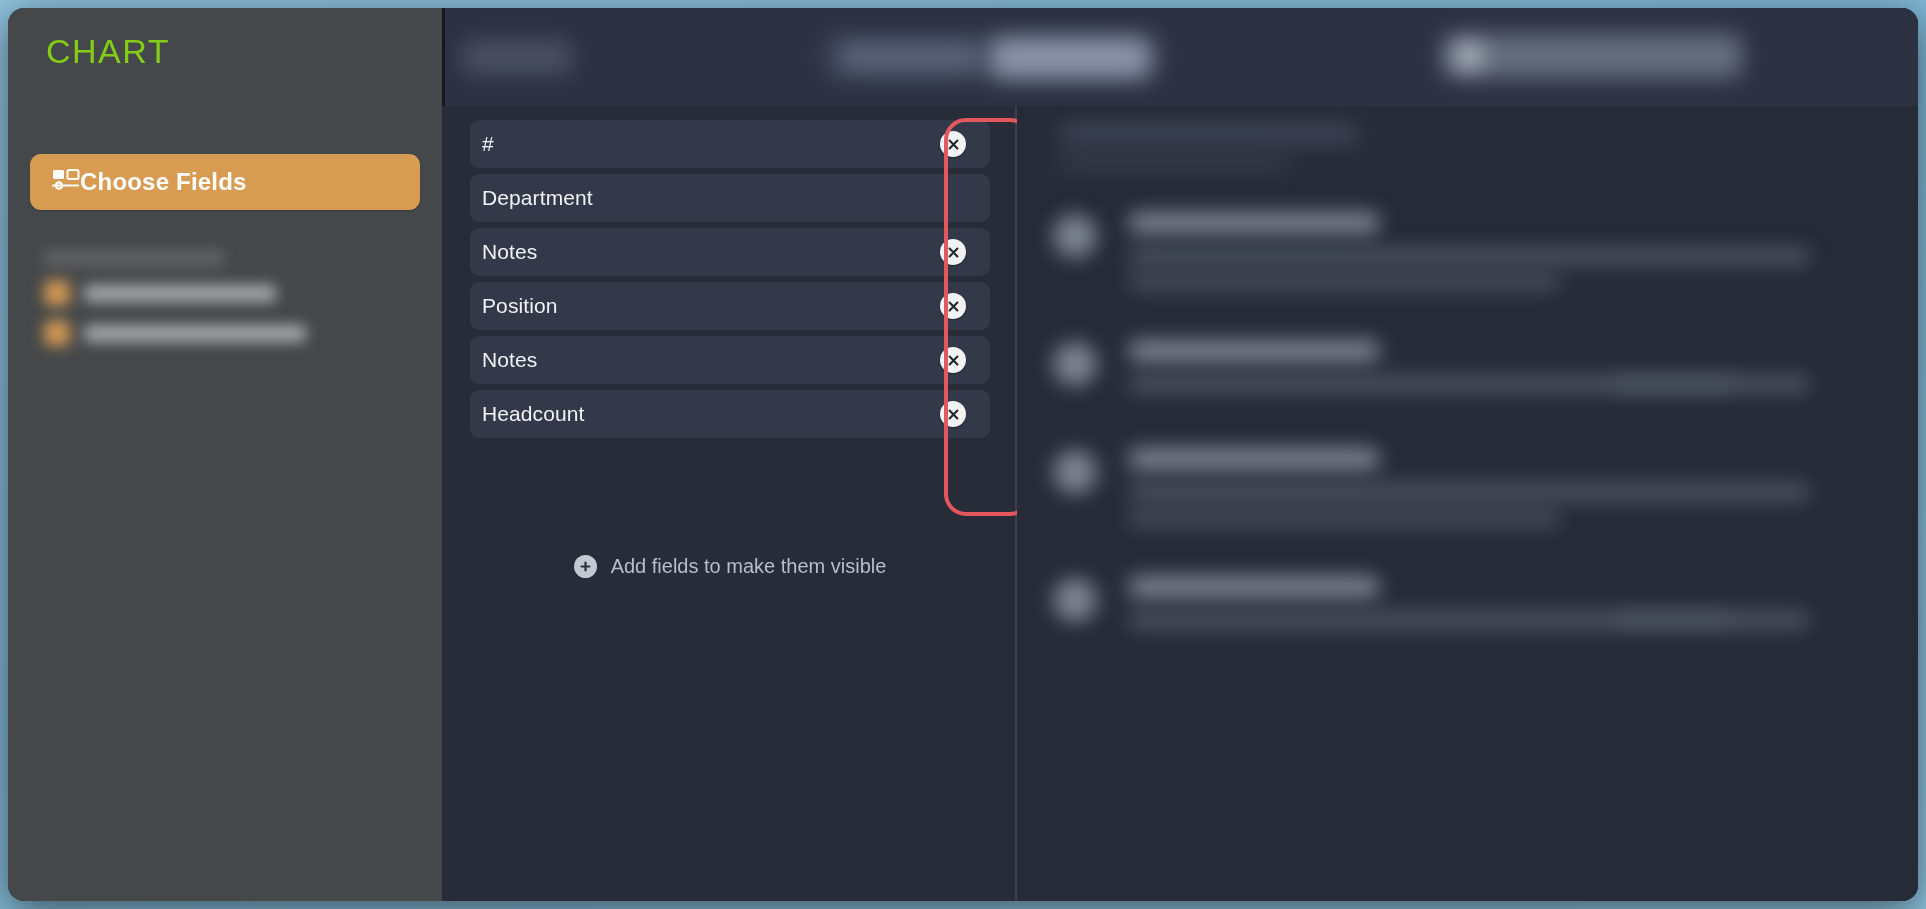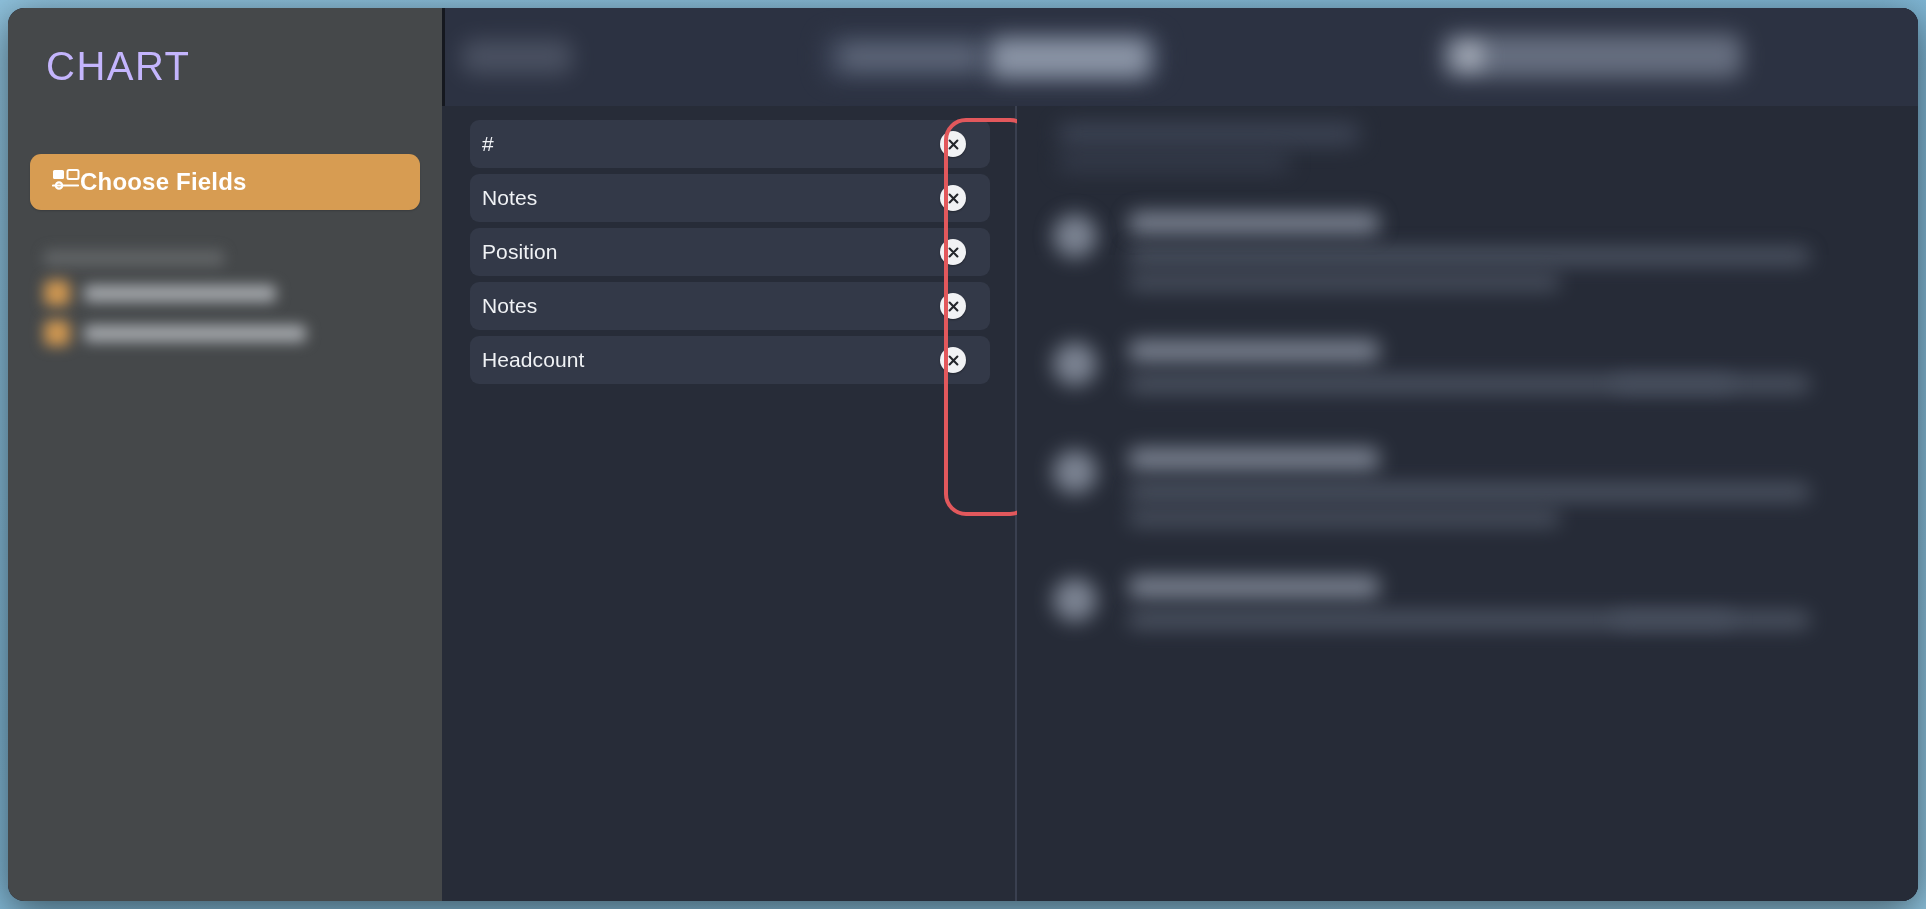--- a/index.html
+++ b/index.html
@@ -22,22 +22,22 @@
     box-shadow:0 10px 40px rgba(0,0,0,.55);
   }
 
   
   #sidebar{
     position:absolute;left:0;top:0;width:434px;height:893px;
     background:#45484a;
     border-radius:16px 0 0 16px;
   }
   #sidebar-title{
-    position:absolute;left:38px;top:36px;
-    font-size:40px;letter-spacing:1.5px;color:#c4b5fd;font-weight:300;
+    position:absolute;left:38px;top:24px;
+    font-size:34px;letter-spacing:1.5px;color:#84cc16;font-weight:300;
   }
   #choose-fields-btn{
     position:absolute;left:22px;top:146px;width:390px;height:56px;
     background:#d79c52;border-radius:11px;
     display:flex;align-items:center;padding-left:22px;
     box-sizing:border-box;cursor:pointer;
     box-shadow:0 1px 2px rgba(0,0,0,.18);
   }
   #choose-fields-btn .lbl{
     font-size:24px;color:#ffffff;font-weight:600;letter-spacing:.2px;
@@ -180,20 +180,23 @@
 
           <div class="field-row">
             <span class="fname">#</span>
             <span class="remove-btn">
               <svg width="13" height="13" viewBox="0 0 13 13">
                   <path d="M2.6 2.6 L10.4 10.4 M10.4 2.6 L2.6 10.4" stroke="#24262b" stroke-width="2.1" stroke-linecap="round"></path>
                 </svg>
             </span>
           </div>
 
+          <div class="field-row">
+            <span class="fname">Department</span>
+          </div>
 
           <div class="field-row">
             <span class="fname">Notes</span>
             <span class="remove-btn">
               <svg width="13" height="13" viewBox="0 0 13 13">
                   <path d="M2.6 2.6 L10.4 10.4 M10.4 2.6 L2.6 10.4" stroke="#24262b" stroke-width="2.1" stroke-linecap="round"></path>
                 </svg>
             </span>
           </div>
 
@@ -222,20 +225,28 @@
               <svg width="13" height="13" viewBox="0 0 13 13">
                   <path d="M2.6 2.6 L10.4 10.4 M10.4 2.6 L2.6 10.4" stroke="#24262b" stroke-width="2.1" stroke-linecap="round"></path>
                 </svg>
             </span>
           </div>
 
         </div>
 
         <div id="annot"></div>
 
+        <div id="add-fields-row">
+          <span class="plus">
+            <svg width="13" height="13" viewBox="0 0 13 13">
+                <path d="M6.5 2.6 V10.4 M2.6 6.5 H10.4" stroke="#2b303c" stroke-width="2.2" stroke-linecap="round"></path>
+              </svg>
+          </span>
+          <span class="lbl">Add fields to make them visible</span>
+        </div>
 
       </div>
 
       <div id="preview">
         <div class="pv pv-head"></div>
         <div class="pv pv-head2"></div>
 
         <div class="pv-card" style="top:94px">
           <div class="av"></div>
           <div class="t1"></div>

